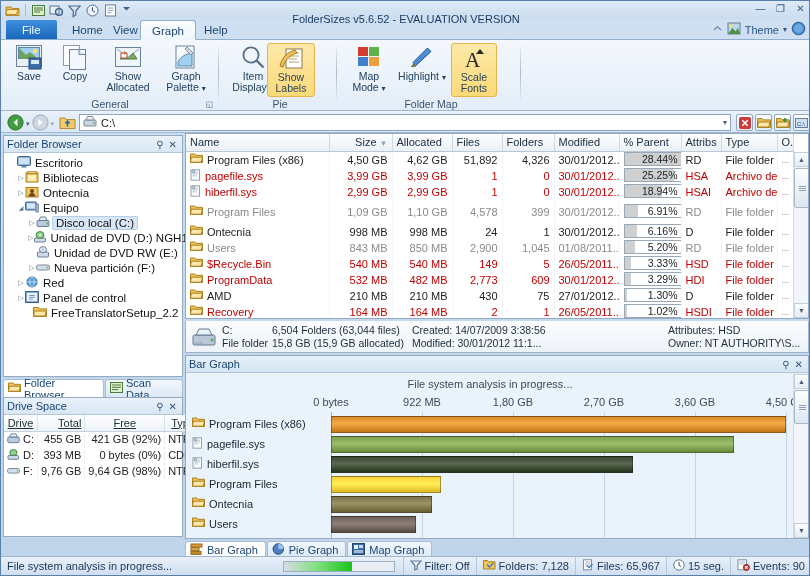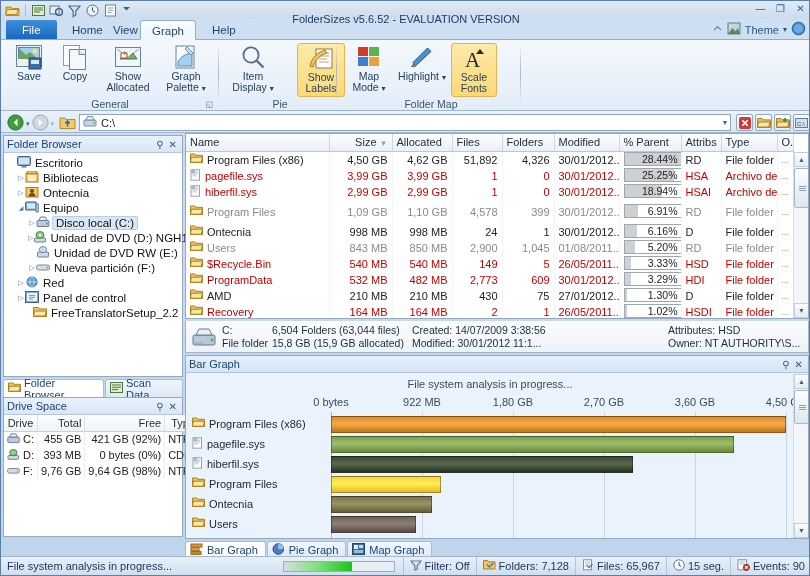--- a/index.html
+++ b/index.html
@@ -72,21 +72,21 @@
   .trow.sel span.lbl { background:#d8e6f5; border:1px solid #b7cfe6; border-radius:2px; padding:0 3px; margin-left:-2px;}
 
   .vtabs { position:absolute; left:2px; top:378px; width:180px; height:18px; display:flex; gap:1px;}
   .vtab { height:18px; padding:0 5px 0 4px; display:flex; align-items:center; gap:3px; font-size:11px;
      background:linear-gradient(#f1f7fd,#dde9f6); border:1px solid #a9bed2; border-bottom:none; border-radius:3px 3px 0 0; color:#1b4672;}
   .vtab.active { background:#fff; }
 
   
   .dtable { width:100%; border-collapse:collapse; font-size:11px; }
   .dtable th { background:linear-gradient(#fdfdfe,#eef3f9); border-bottom:1px solid #c3d2e0; border-right:1px solid #d8e2ec;
-     font-weight:normal; color:#233; height:16px; padding:0 3px; }
+     font-weight:normal; color:#233; height:16px; padding:0 3px;text-decoration:underline; }
   .dtable td { height:16px; padding:0 3px; border-right:1px solid #eef2f7; white-space:nowrap;}
   .flist { position:absolute; left:184px; top:132px; width:624px; height:186px; background:#fff;
      border:1px solid #93aac1; overflow:hidden;}
   table.grid { border-collapse:collapse; width:607px; table-layout:fixed; font-size:11px;}
   table.grid th { height:17px; background:linear-gradient(#fdfefe,#eaf0f7); border-right:1px solid #cdd9e5;
      border-bottom:1px solid #b9c8d7; font-weight:normal; color:#1c2b3a; padding:0 4px; text-align:left; }
   table.grid td { height:15px; padding:0 4px; white-space:nowrap; overflow:hidden; border-right:1px solid #f2f5f9;}
   td.num { text-align:right; }
   .fname { display:flex; align-items:center; gap:4px; }
   .pctbox { display:inline-block; border:1px solid #9aa8b6; background:#fff; text-align:right;
@@ -191,21 +191,21 @@
       <span class="wbtn">❐</span>
       <span class="wbtn">✕</span>
     </div>
   </div>
 
   <div class="tabbar">
     <div class="tab file" style="left:5px;">File</div>
     <div class="tab" style="left:60px;">Home</div>
     <div class="tab" style="left:101px;">View</div>
     <div class="tab active" style="left:139px;">Graph</div>
-    <div class="tab" style="left:200px;">Help</div>
+    <div class="tab" style="left:192px;">Help</div>
     <div class="theme-area">
       <span>
         <svg width="11" height="11" viewBox="0 0 11 11">
             <path d="M2 7l3.5-3.4L9 7" fill="none" stroke="#6d8aab" stroke-width="1.3"></path>
           </svg>
       </span>
       <span>
         <svg width="14" height="13" viewBox="0 0 14 13">
             <rect x="1" y="1" width="12" height="11" fill="#bcd6ea" stroke="#5f7d9c"></rect>
             <path d="M1 12l4.5-6 3 3.4L11 6l2 6z" fill="#4f8f46"></path>
@@ -279,21 +279,21 @@
     <div class="rgroup" style="left:222px; width:114px;">
       <div class="rbtn" style="left:4px; width:52px;">
         <div class="ic">
           <svg width="26" height="26" viewBox="0 0 26 26">
               <circle cx="11" cy="11" r="7.6" fill="none" stroke="#566e86" stroke-width="1.8"></circle>
               <path d="M16.5 16.5l7 7" stroke="#566e86" stroke-width="2.3"></path>
             </svg>
         </div>
         <div class="lb"><span>Item Display</span> <span style="font-size:8px">▾</span></div>
       </div>
-      <div class="rbtn sel" style="left:74px; width:48px;">
+      <div class="rbtn sel" style="left:44px; width:48px;">
         <div class="ic">
           <svg width="26" height="25" viewBox="0 0 26 25">
               <rect x="8" y="3" width="16" height="19" fill="#fff" stroke="#8a7a4e"></rect>
               <path d="M11 7h10M11 10h10M11 13h8M11 16h10" stroke="#b6a571"></path>
               <path d="M2 20c2-9 8-14 15-16l2 3C12 9 7 14 5 21z" fill="#f0c45a" stroke="#a5791f"></path>
             </svg>
         </div>
         <div class="lb">Show Labels</div>
       </div>
       <div class="glabel">Pie</div>
@@ -527,21 +527,21 @@
       <span>Drive Space</span>
       <span class="sp"></span>
       <span style="font-size:10px;color:#37577a">⚲</span>
       <span style="font-size:10px;color:#37577a;margin-left:5px;margin-right:2px">✕</span>
     </div>
     <table class="dtable">
       <thead>
         <tr>
           <th style="width:62px">Drive</th>
           <th style="width:48px;text-align:right">Total</th>
-          <th style="width:none;text-align:right">Free</th>
+          <th style="width:none;text-align:center">Free</th>
           <th style="width:34px">Type</th>
         </tr>
       </thead>
       <tbody>
         <tr>
           <td><span style="display:inline-flex;align-items:center;gap:3px">
                 <span><svg width="13" height="11" viewBox="0 0 13 11">
                     <rect x="0.8" y="4" width="11.4" height="5.6" rx="1" fill="#bccbdb" stroke="#6d8099"></rect>
                     <path d="M2.6 4L4 0.9h5L10.4 4z" fill="#e6eef6" stroke="#6d8099"></path>
                   </svg></span>

